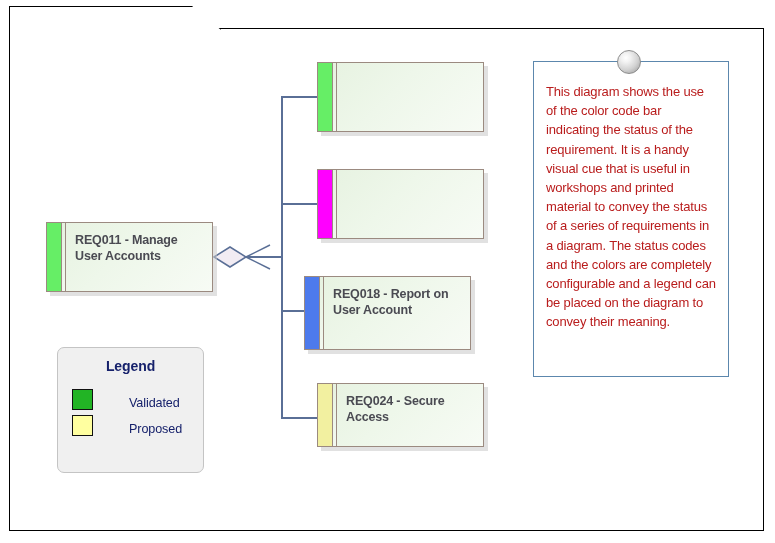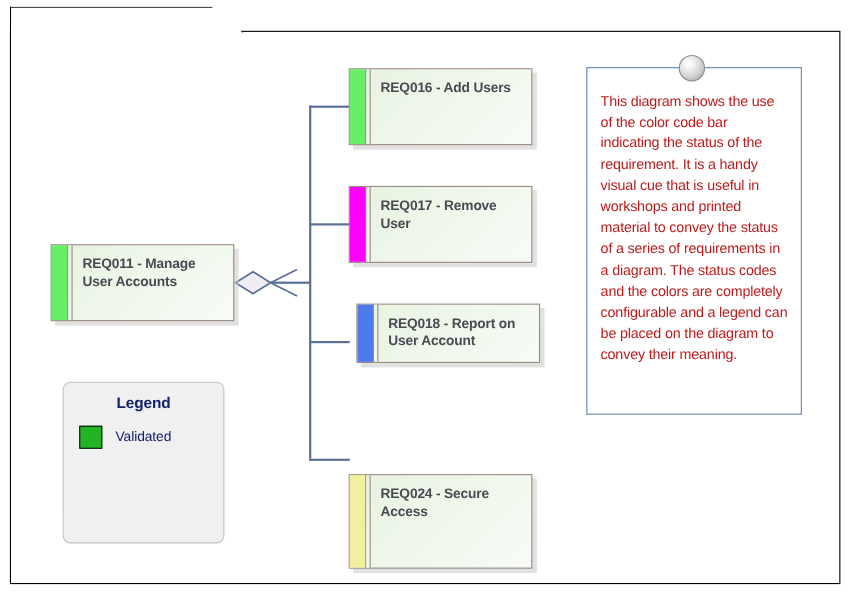--- a/index.html
+++ b/index.html
@@ -156,43 +156,44 @@
     box-sizing: border-box;
     z-index: 5;
   }
 
   
   .legend {
     position: absolute;
     left: 57px;
     top: 347px;
     width: 147px;
-    height: 147px;
+    height: 126px;
     background: #f0f0f0;
     border: 1px solid #c4c4c4;
     border-radius: 7px;
     box-sizing: border-box;
     z-index: 2;
   }
   .legend-title {
     text-align: center;
     font-size: 14px;
     font-weight: bold;
     color: #16216b;
     margin-top: 10px;
     letter-spacing: -0.1px;
   }
   .legend-list {
     margin-top: 10px;
     padding-left: 14px;
   }
   .legend-row {
     display: flex;
-    align-items: center;
+    align-items: flex-end;
     height: 26px;
+    gap: 24px;
   }
   .legend-swatch {
     width: 21px;
     height: 21px;
     border: 1.5px solid #111111;
     box-sizing: border-box;
     flex: 0 0 21px;
   }
   .legend-label {
     margin-left: 12px;
@@ -234,43 +235,41 @@
       <div class="req-gap"></div>
       <div class="req-text">REQ011 - Manage User Accounts</div>
     </div>
   </div>
 
   <div class="req" style="left:317px; top:62px; width:167px; height:70px;">
     <div class="req-shadow"></div>
     <div class="req-body">
       <div class="req-statusbar" style="background:#66ee66;"></div>
       <div class="req-gap"></div>
-      <div class="req-text">REQ016 - Add Users</div>
     </div>
   </div>
 
   <div class="req" style="left:317px; top:169px; width:167px; height:70px;">
     <div class="req-shadow"></div>
     <div class="req-body">
       <div class="req-statusbar" style="background:#ff00ff;"></div>
       <div class="req-gap"></div>
-      <div class="req-text">REQ017 - Remove User</div>
-    </div>
-  </div>
-
-  <div class="req" style="left:324px; top:276px; width:167px; height:54px;">
+    </div>
+  </div>
+
+  <div class="req" style="left:304px; top:276px; width:167px; height:74px;">
     <div class="req-shadow"></div>
     <div class="req-body">
       <div class="req-statusbar" style="background:#4d7aec;"></div>
       <div class="req-gap"></div>
       <div class="req-text">REQ018 - Report on User Account</div>
     </div>
   </div>
 
-  <div class="req" style="left:317px; top:383px; width:167px; height:86px;margin-top:48px;">
+  <div class="req" style="left:317px; top:383px; width:167px; height:64px;">
     <div class="req-shadow"></div>
     <div class="req-body">
       <div class="req-statusbar" style="background:#f2f0a0;"></div>
       <div class="req-gap"></div>
       <div class="req-text">REQ024 - Secure Access</div>
     </div>
   </div>
 
   <div class="note">
     <div class="note-text">This diagram shows the use of the color code bar indicating the status of the requirement. It is a handy visual cue that is useful in workshops and printed material to convey the status of a series of requirements in a diagram. The status codes and the colors are completely configurable and a legend can be placed on the diagram to convey their meaning.</div>
@@ -279,19 +278,23 @@
 
   <div class="legend">
     <div class="legend-title">Legend</div>
     <div class="legend-list">
 
       <div class="legend-row">
         <div class="legend-swatch" style="background:#22b425;"></div>
         <div class="legend-label">Validated</div>
       </div>
 
+      <div class="legend-row">
+        <div class="legend-swatch" style="background:#ffffa0;"></div>
+        <div class="legend-label">Proposed</div>
+      </div>
 
 
 
     </div>
   </div>
 
 </div>
 
 </body></html>

